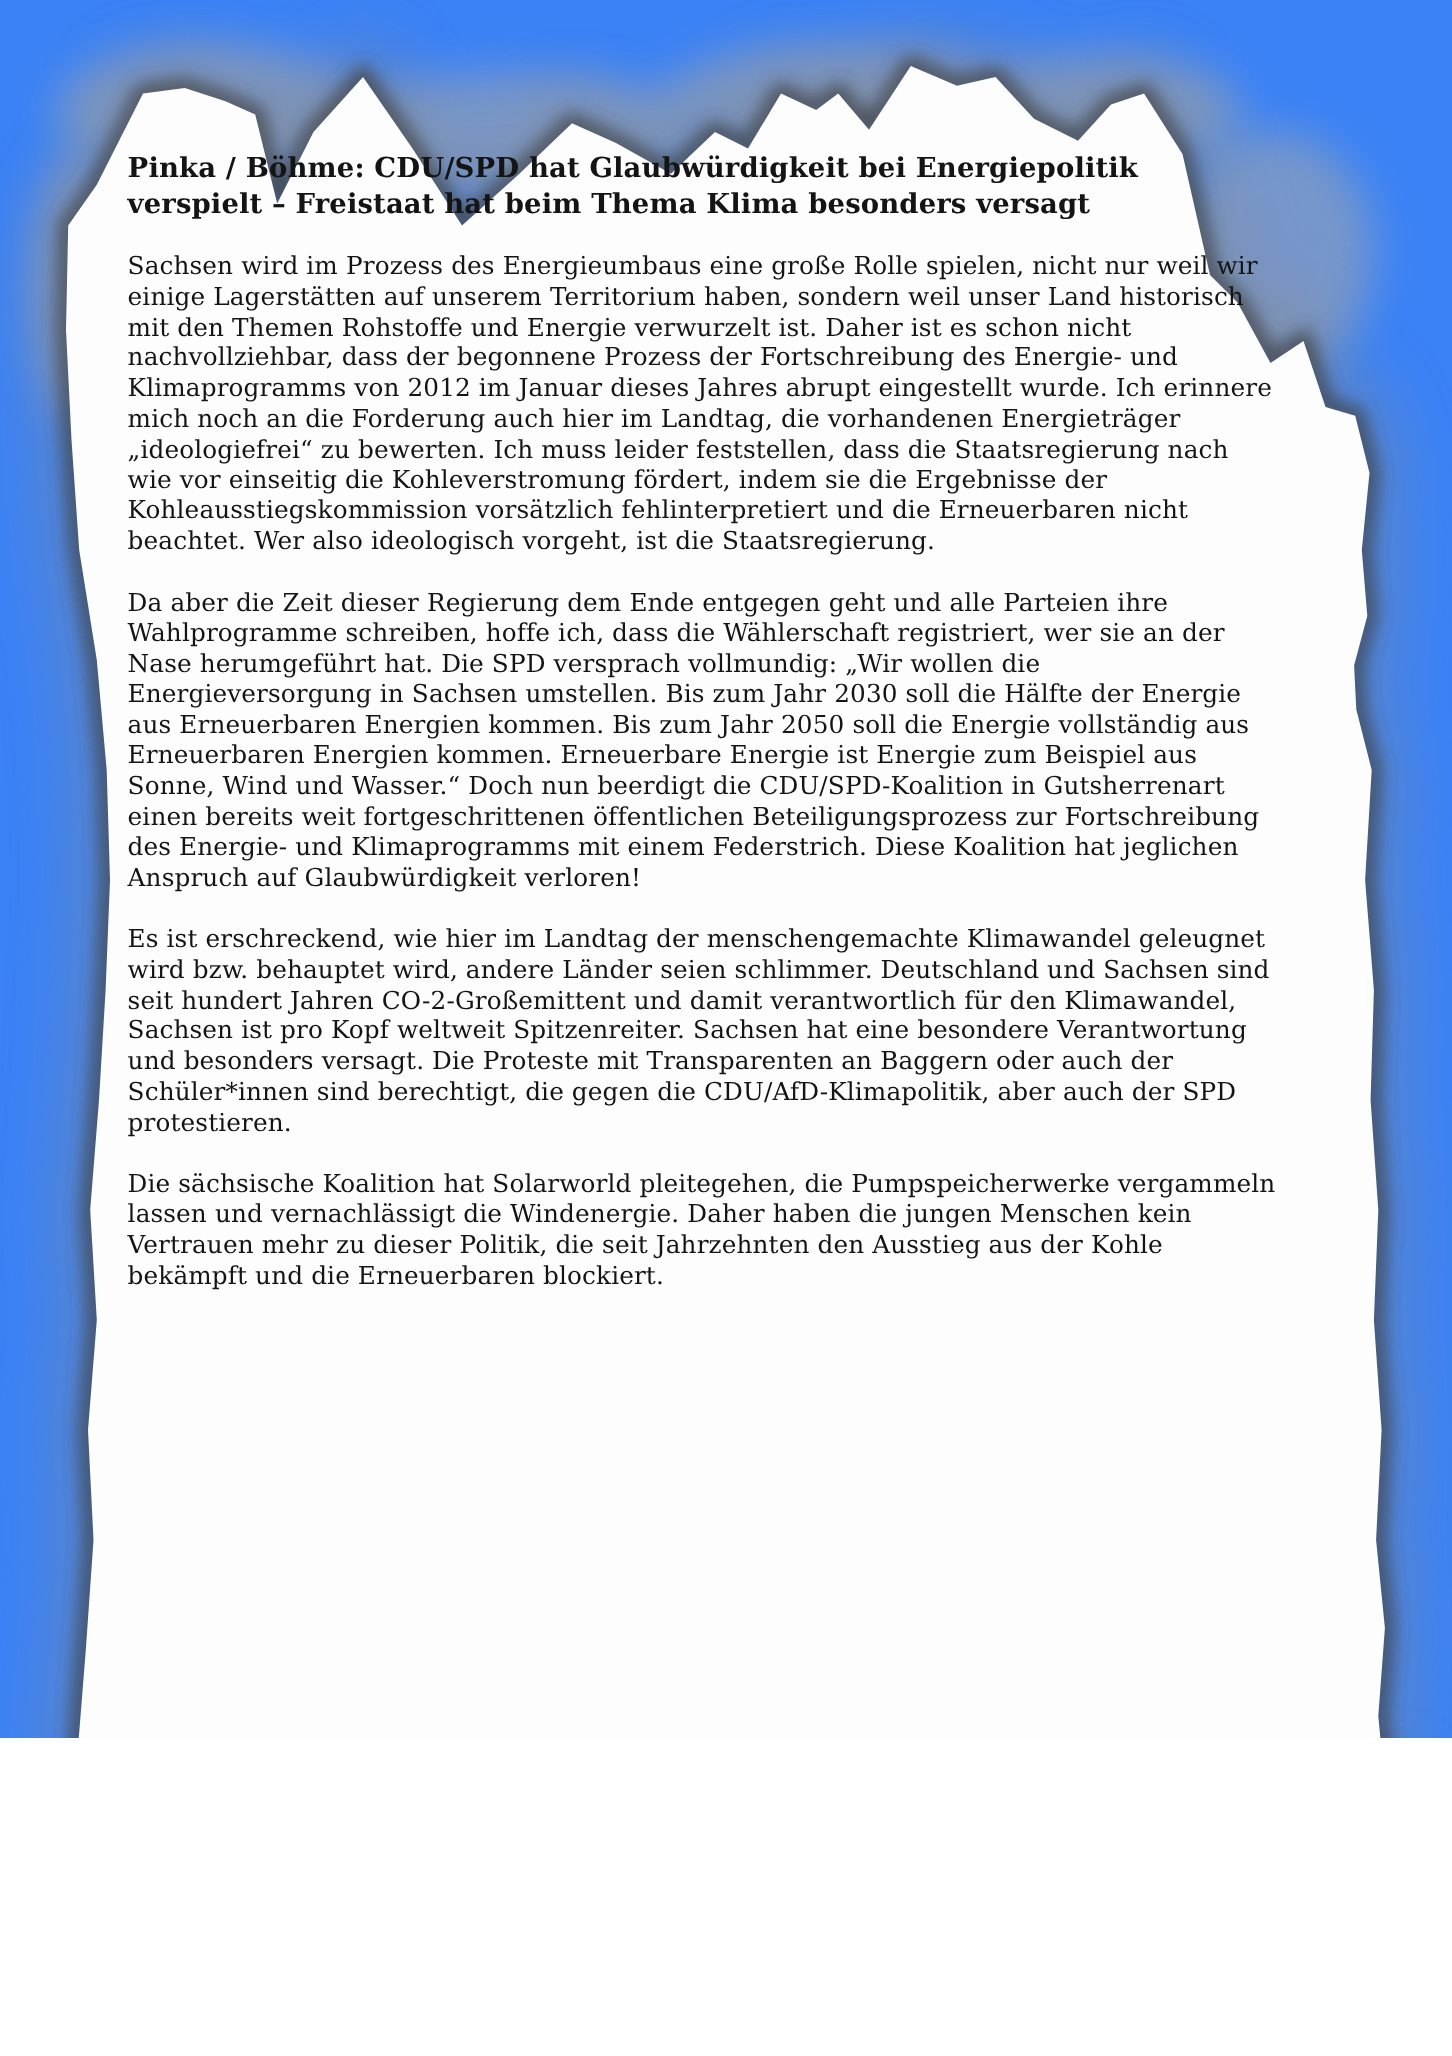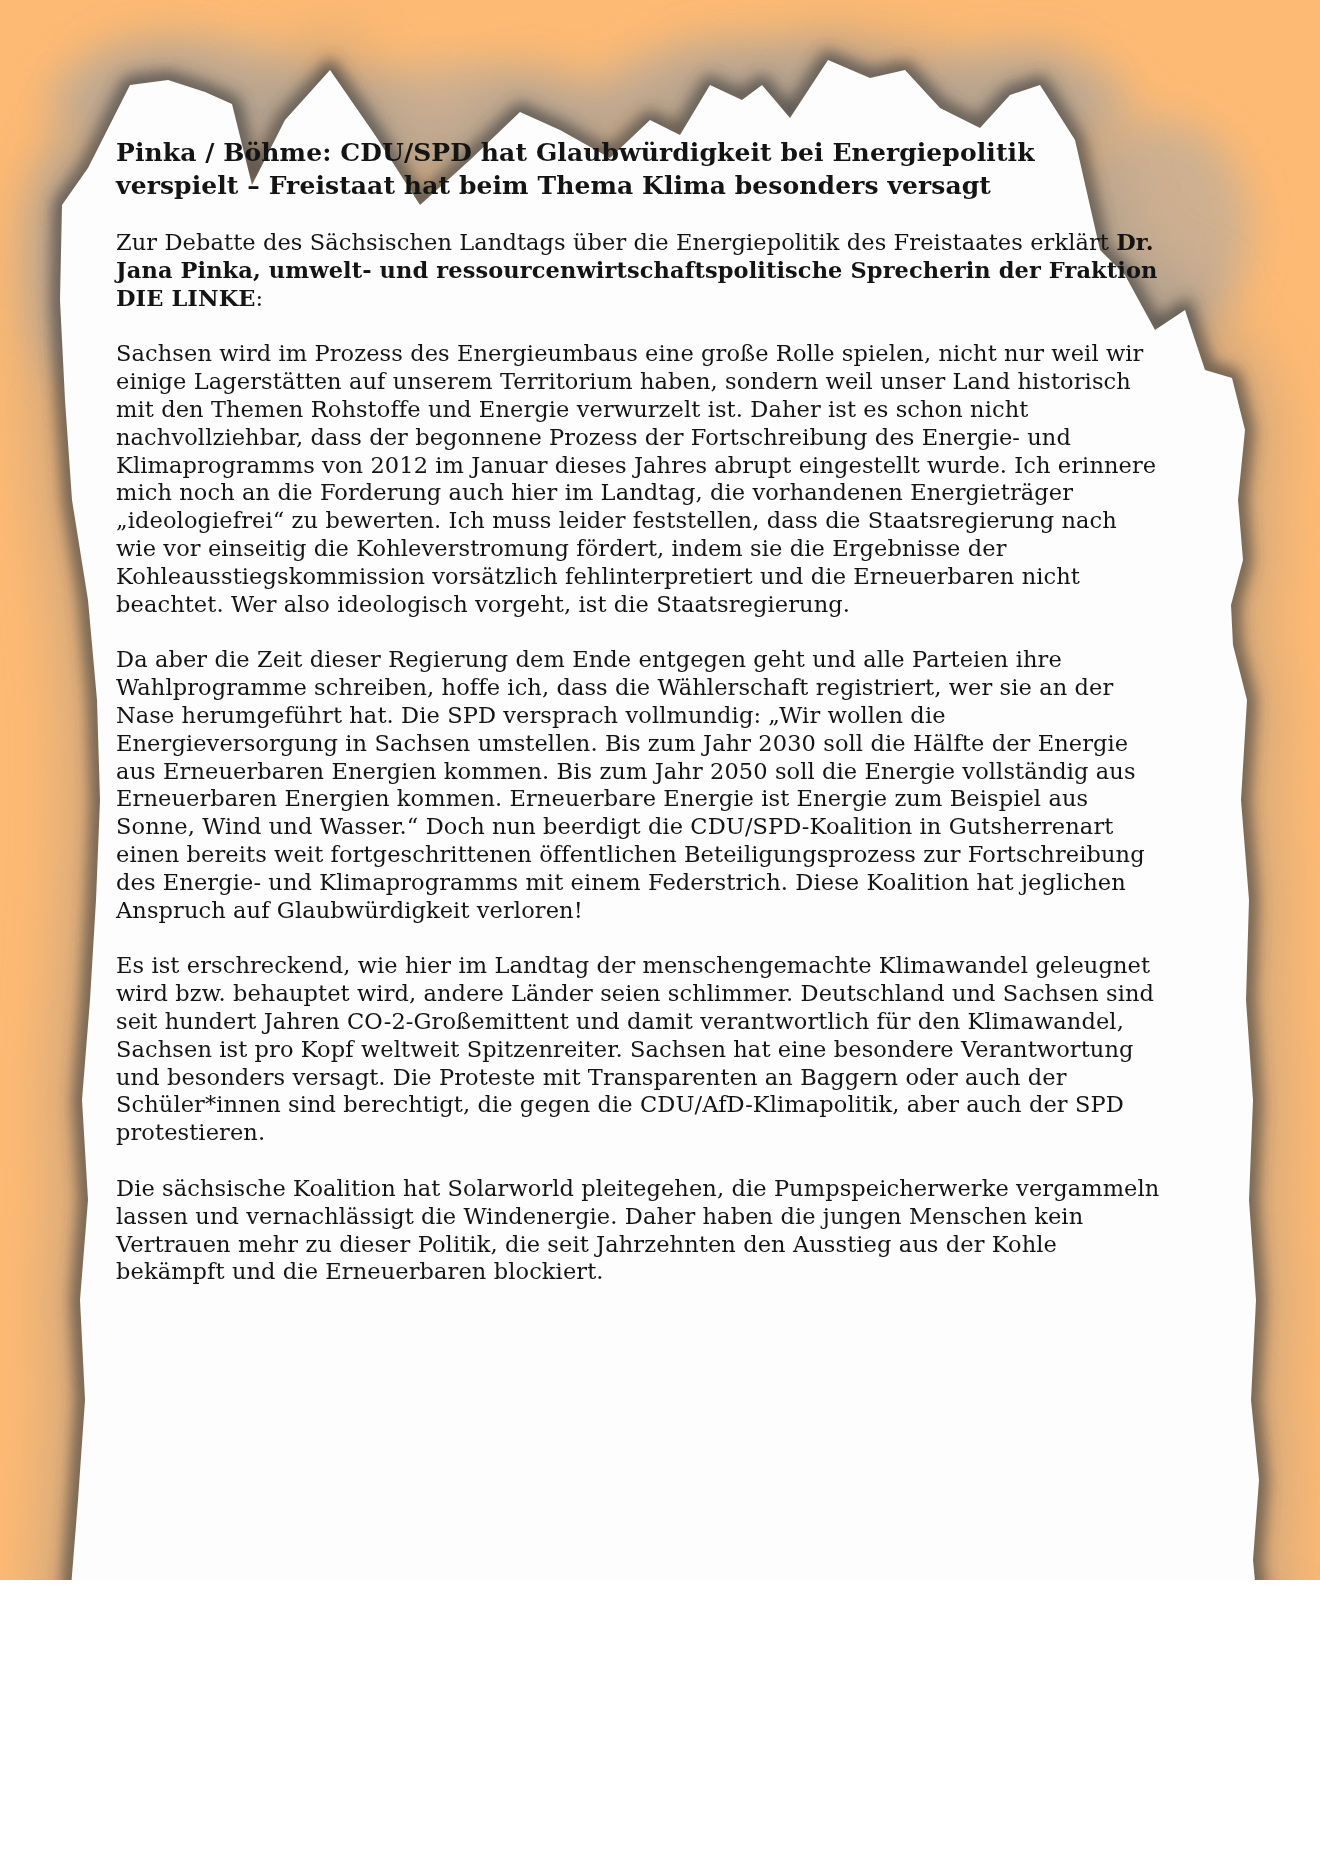--- a/index.html
+++ b/index.html
@@ -5,21 +5,21 @@
   html, body {
     margin: 0;
     padding: 0;
     background: #ffffff;
   }
   .stage {
     position: relative;
     width: 1320px;
     height: 1580px;
     overflow: hidden;
-    background: #fdba74;
+    background: #3b82f6;
     font-family: "DejaVu Serif", "Liberation Serif", serif;
   }
   .torn-bg {
     position: absolute;
     left: 0; top: 0;
     width: 1320px;
     height: 1869px;
     display: block;
   }
   .content {
@@ -84,21 +84,20 @@
     <path d="M60,1690 L1280,1610 L1310,1850 L30,1860 Z" fill="#777777" opacity="0.55" filter="url(#b30)"></path>
     <path d="M80,1762 L108,1752 L148,1742 L198,1748 L248,1742 L298,1746 L348,1738 L398,1740 L448,1746 L488,1736 L518,1698 L545,1712 L578,1696 L610,1700 L640,1725 L678,1692 L718,1682 L758,1656 L798,1660 L838,1652 L878,1645 L920,1640 L960,1620 L1000,1615 L1040,1638 L1078,1625 L1108,1600 L1138,1614 L1168,1620 L1198,1650 L1228,1638 L1256,1592 L1285,1770 L1235,1835 L90,1845 L55,1800 Z" fill="#4a4a4a" opacity="0.95" filter="url(#b16)"></path>
 
     <path d="M62,205 L88,168 L130,85 L168,80 L205,92 L232,104 L252,185 L285,120 L330,70 L375,135 L420,205 L470,160 L520,112 L560,130 L610,158 L650,120 L680,135 L710,85 L742,100 L762,85 L790,118 L828,60 L870,78 L905,70 L940,108 L980,128 L1010,95 L1040,85 L1075,140 L1100,250 L1125,275 L1155,330 L1185,310 L1205,370 L1232,378 L1245,430 L1238,500 L1243,560 L1231,605 L1233,645 L1247,700 L1241,800 L1249,900 L1246,1000 L1253,1100 L1249,1200 L1256,1300 L1251,1400 L1259,1480 L1253,1560 L1256,1592 L1228,1638 L1198,1650 L1168,1620 L1138,1614 L1108,1600 L1078,1625 L1040,1638 L1000,1615 L960,1620 L920,1640 L878,1645 L838,1652 L798,1660 L758,1656 L718,1682 L678,1692 L640,1725 L610,1700 L578,1696 L545,1712 L518,1698 L488,1736 L448,1746 L398,1740 L348,1738 L298,1746 L248,1742 L198,1748 L148,1742 L108,1752 L80,1762 L70,1600 L78,1500 L85,1400 L80,1300 L88,1200 L82,1100 L90,1000 L96,900 L100,800 L97,700 L88,600 L72,500 L65,400 L60,300 Z" fill="#fdfdfd"></path>
   </svg>
 
   <div class="content">
 
     <h1>Pinka / Böhme: CDU/SPD hat Glaubwürdigkeit bei Energiepolitik verspielt – Freistaat hat beim Thema Klima besonders versagt</h1>
 
-    <p><span>Zur Debatte des Sächsischen Landtags über die Energiepolitik des Freistaates erklärt </span><strong>Dr. Jana Pinka, umwelt- und ressourcenwirtschaftspolitische Sprecherin der Fraktion DIE LINKE</strong><span>:</span></p>
 
     <p>Sachsen wird im Prozess des Energieumbaus eine große Rolle spielen, nicht nur weil wir einige Lagerstätten auf unserem Territorium haben, sondern weil unser Land historisch mit den Themen Rohstoffe und Energie verwurzelt ist. Daher ist es schon nicht nachvollziehbar, dass der begonnene Prozess der Fortschreibung des Energie- und Klimaprogramms von 2012 im Januar dieses Jahres abrupt eingestellt wurde. Ich erinnere mich noch an die Forderung auch hier im Landtag, die vorhandenen Energieträger „ideologiefrei“ zu bewerten. Ich muss leider feststellen, dass die Staatsregierung nach wie vor einseitig die Kohleverstromung fördert, indem sie die Ergebnisse der Kohleausstiegskommission vorsätzlich fehlinterpretiert und die Erneuerbaren nicht beachtet. Wer also ideologisch vorgeht, ist die Staatsregierung.</p>
 
     <p>Da aber die Zeit dieser Regierung dem Ende entgegen geht und alle Parteien ihre Wahlprogramme schreiben, hoffe ich, dass die Wählerschaft registriert, wer sie an der Nase herumgeführt hat. Die SPD versprach vollmundig: „Wir wollen die Energieversorgung in Sachsen umstellen. Bis zum Jahr 2030 soll die Hälfte der Energie aus Erneuerbaren Energien kommen. Bis zum Jahr 2050 soll die Energie vollständig aus Erneuerbaren Energien kommen. Erneuerbare Energie ist Energie zum Beispiel aus Sonne, Wind und Wasser.“ Doch nun beerdigt die CDU/SPD-Koalition in Gutsherrenart einen bereits weit fortgeschrittenen öffentlichen Beteiligungsprozess zur Fortschreibung des Energie- und Klimaprogramms mit einem Federstrich. Diese Koalition hat jeglichen Anspruch auf Glaubwürdigkeit verloren!</p>
 
 
     <p>Es ist erschreckend, wie hier im Landtag der menschengemachte Klimawandel geleugnet wird bzw. behauptet wird, andere Länder seien schlimmer. Deutschland und Sachsen sind seit hundert Jahren CO-2-Großemittent und damit verantwortlich für den Klimawandel, Sachsen ist pro Kopf weltweit Spitzenreiter. Sachsen hat eine besondere Verantwortung und besonders versagt. Die Proteste mit Transparenten an Baggern oder auch der Schüler*innen sind berechtigt, die gegen die CDU/AfD-Klimapolitik, aber auch der SPD protestieren.</p>
 
     <p>Die sächsische Koalition hat Solarworld pleitegehen, die Pumpspeicherwerke vergammeln lassen und vernachlässigt die Windenergie. Daher haben die jungen Menschen kein Vertrauen mehr zu dieser Politik, die seit Jahrzehnten den Ausstieg aus der Kohle bekämpft und die Erneuerbaren blockiert.</p>
 

